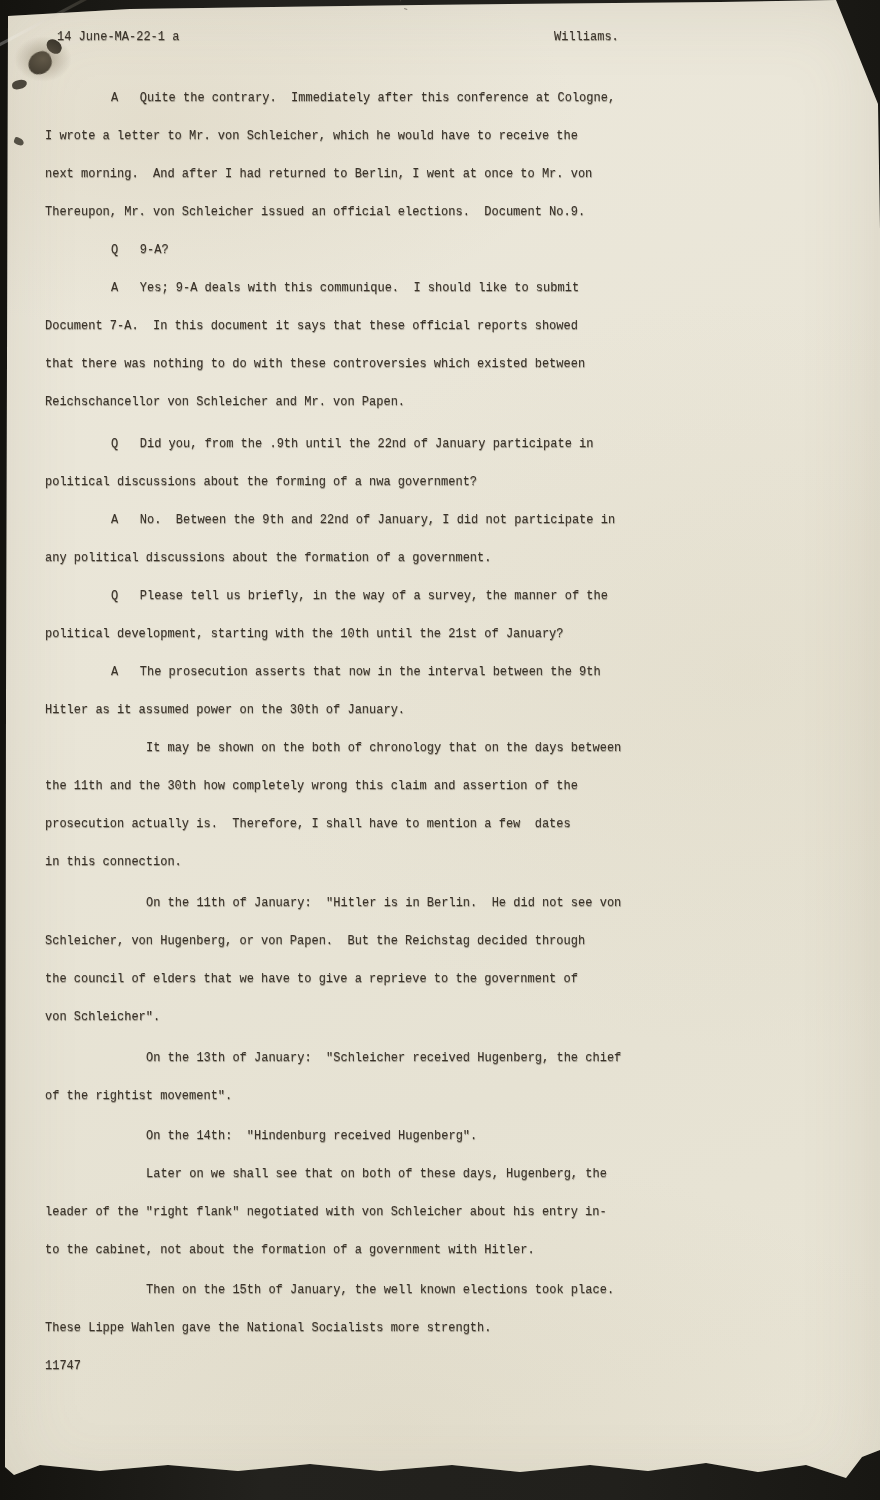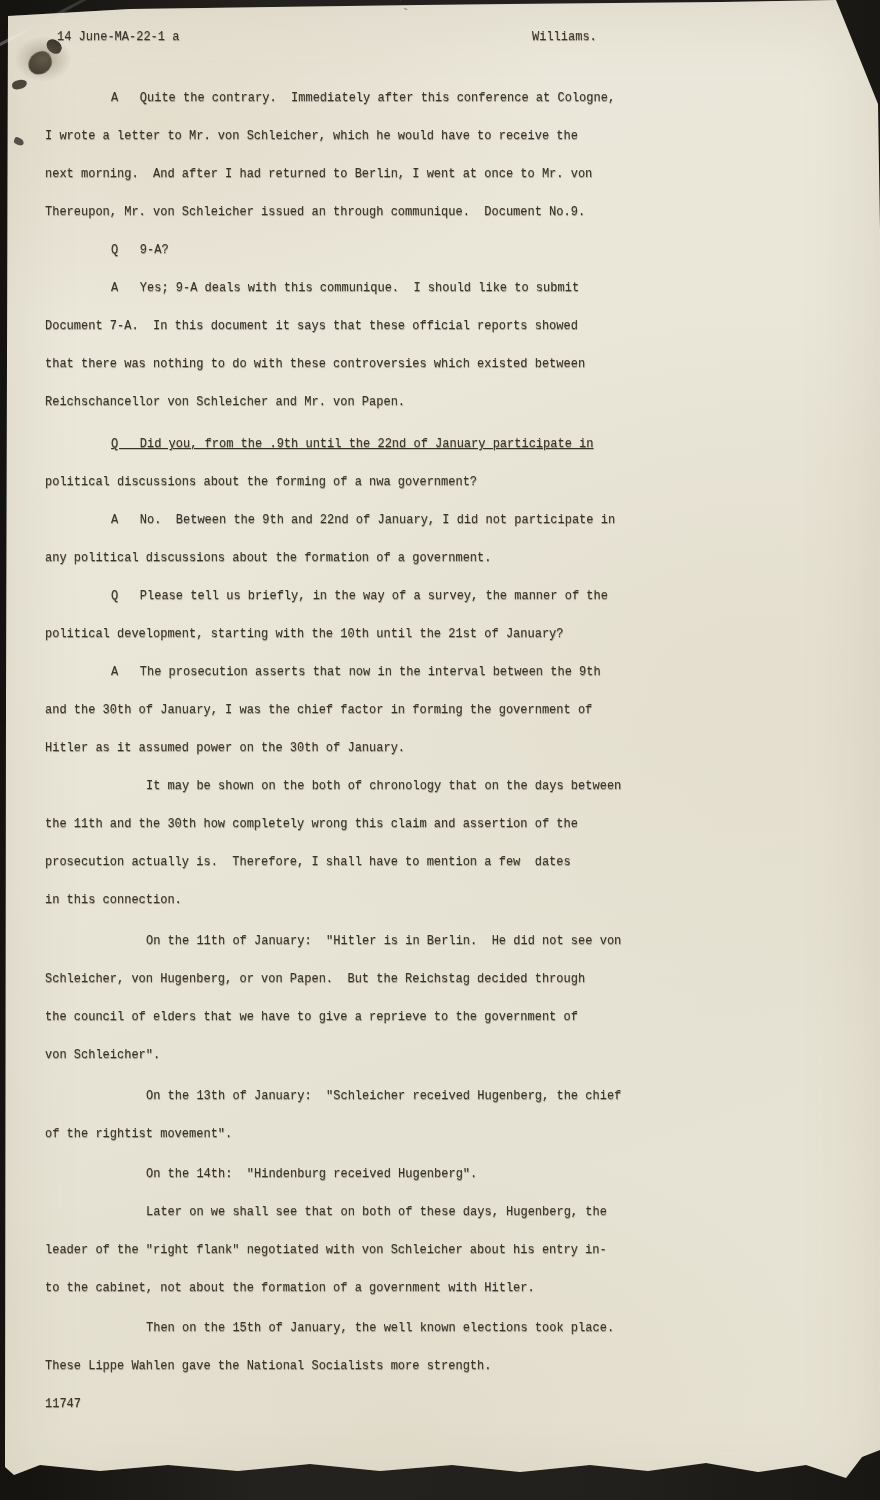--- a/index.html
+++ b/index.html
@@ -61,21 +61,21 @@
     color: #3a332a;
     font-size: 12px;
     text-shadow: 0.3px 0.5px 0.7px rgba(58,49,38,0.5);
   }
   .hdr {
     position: relative;
     height: 38px;
     white-space: pre;
   }
   .hdr .hl { position: absolute; left: 12px; top: 0; }
-  .hdr .hr { position: absolute; left: 487px; top: 0; }
+  .hdr .hr { position: absolute; left: 509px; top: 0; }
   .line {
     white-space: pre;
     height: 38px;
     line-height: 22px;
   }
   .line.base { margin-left: 0; }
   .line.qa   { margin-left: 66px; }
   .line.ind  { margin-left: 101px; }
   .pagenum {
     width: 770px;
@@ -109,34 +109,33 @@
   <div class="textcol">
     <div class="hdr">
       <span class="hl">14 June-MA-22-1 a</span>
       <span class="hr">Williams.</span>
     </div>
 
     <div>
         <div class="line qa" style="margin-top: 19px;">A   Quite the contrary.  Immediately after this conference at Cologne,</div>
         <div class="line base">I wrote a letter to Mr. von Schleicher, which he would have to receive the</div>
         <div class="line base">next morning.  And after I had returned to Berlin, I went at once to Mr. von</div>
-        <div class="line base">Thereupon, Mr. von Schleicher issued an through communique.  Document No.9.</div>
+        <div class="line base">Thereupon, Mr. von Schleicher issued an official elections.  Document No.9.</div>
         <div class="line qa">Q   9-A?</div>
         <div class="line qa">A   Yes; 9-A deals with this communique.  I should like to submit</div>
         <div class="line base">Document 7-A.  In this document it says that these official reports showed</div>
         <div class="line base">that there was nothing to do with these controversies which existed between</div>
         <div class="line base">Reichschancellor von Schleicher and Mr. von Papen.</div>
-        <div class="line qa" style="margin-top: 4px; text-decoration: underline;">Q   Did you, from the .9th until the 22nd of January participate in</div>
+        <div class="line qa" style="margin-top: 4px;">Q   Did you, from the .9th until the 22nd of January participate in</div>
         <div class="line base">political discussions about the forming of a nwa government?</div>
         <div class="line qa">A   No.  Between the 9th and 22nd of January, I did not participate in</div>
         <div class="line base">any political discussions about the formation of a government.</div>
         <div class="line qa" style="">Q   Please tell us briefly, in the way of a survey, the manner of the</div>
         <div class="line base">political development, starting with the 10th until the 21st of January?</div>
         <div class="line qa">A   The prosecution asserts that now in the interval between the 9th</div>
-        <div class="line base">and the 30th of January, I was the chief factor in forming the government of</div>
         <div class="line base">Hitler as it assumed power on the 30th of January.</div>
         <div class="line ind">It may be shown on the both of chronology that on the days between</div>
         <div class="line base">the 11th and the 30th how completely wrong this claim and assertion of the</div>
         <div class="line base">prosecution actually is.  Therefore, I shall have to mention a few  dates</div>
         <div class="line base">in this connection.</div>
         <div class="line ind" style="margin-top: 3px;">On the 11th of January:  "Hitler is in Berlin.  He did not see von</div>
         <div class="line base">Schleicher, von Hugenberg, or von Papen.  But the Reichstag decided through</div>
         <div class="line base">the council of elders that we have to give a reprieve to the government of</div>
         <div class="line base">von Schleicher".</div>
         <div class="line ind" style="margin-top: 3px;">On the 13th of January:  "Schleicher received Hugenberg, the chief</div>

